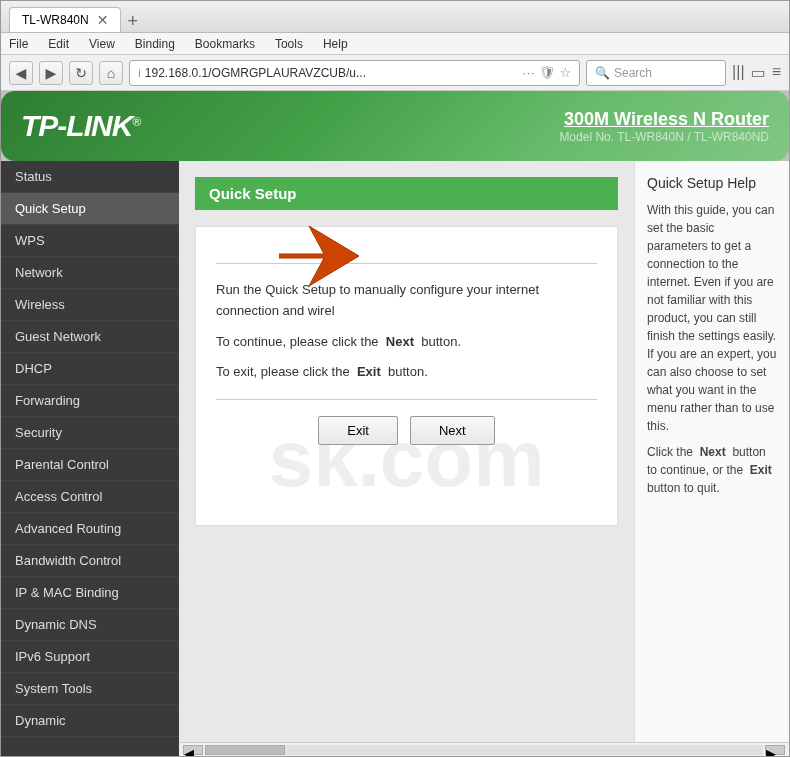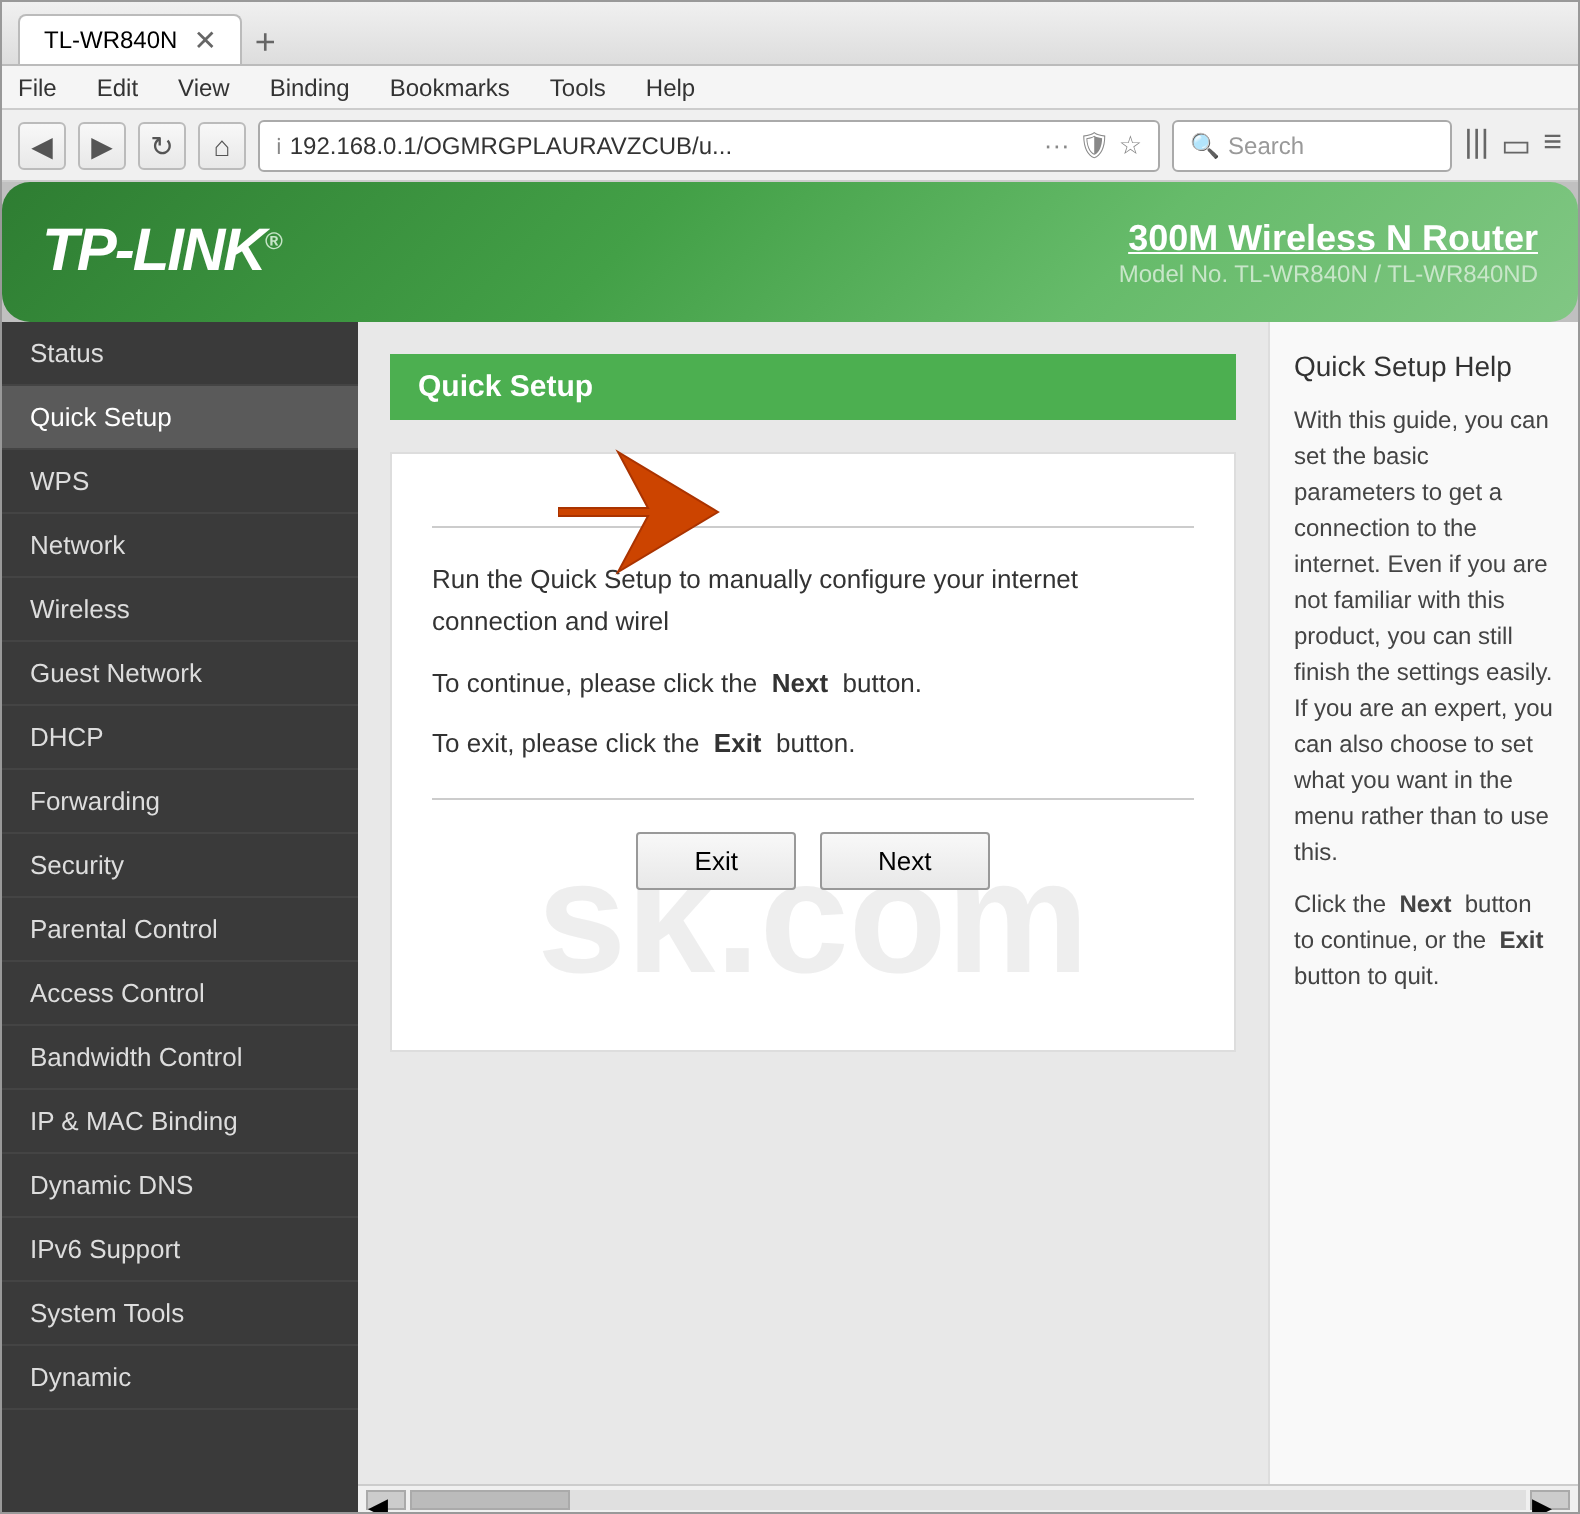--- a/index.html
+++ b/index.html
@@ -132,20 +132,21 @@
         <div class="sidebar-item active">Quick Setup</div>
         <div class="sidebar-item">WPS</div>
         <div class="sidebar-item">Network</div>
         <div class="sidebar-item">Wireless</div>
         <div class="sidebar-item">Guest Network</div>
         <div class="sidebar-item">DHCP</div>
         <div class="sidebar-item">Forwarding</div>
         <div class="sidebar-item">Security</div>
         <div class="sidebar-item">Parental Control</div>
         <div class="sidebar-item">Access Control</div>
+        <div class="sidebar-item">Advanced Routing</div>
         <div class="sidebar-item">Bandwidth Control</div>
         <div class="sidebar-item">IP &amp; MAC Binding</div>
         <div class="sidebar-item">Dynamic DNS</div>
         <div class="sidebar-item">IPv6 Support</div>
         <div class="sidebar-item">System Tools</div>
         <div class="sidebar-item">Dynamic</div>
       </div>
 
       <div style="flex:1;display:flex;flex-direction:column;background:#e8e8e8;position:relative;">
 

